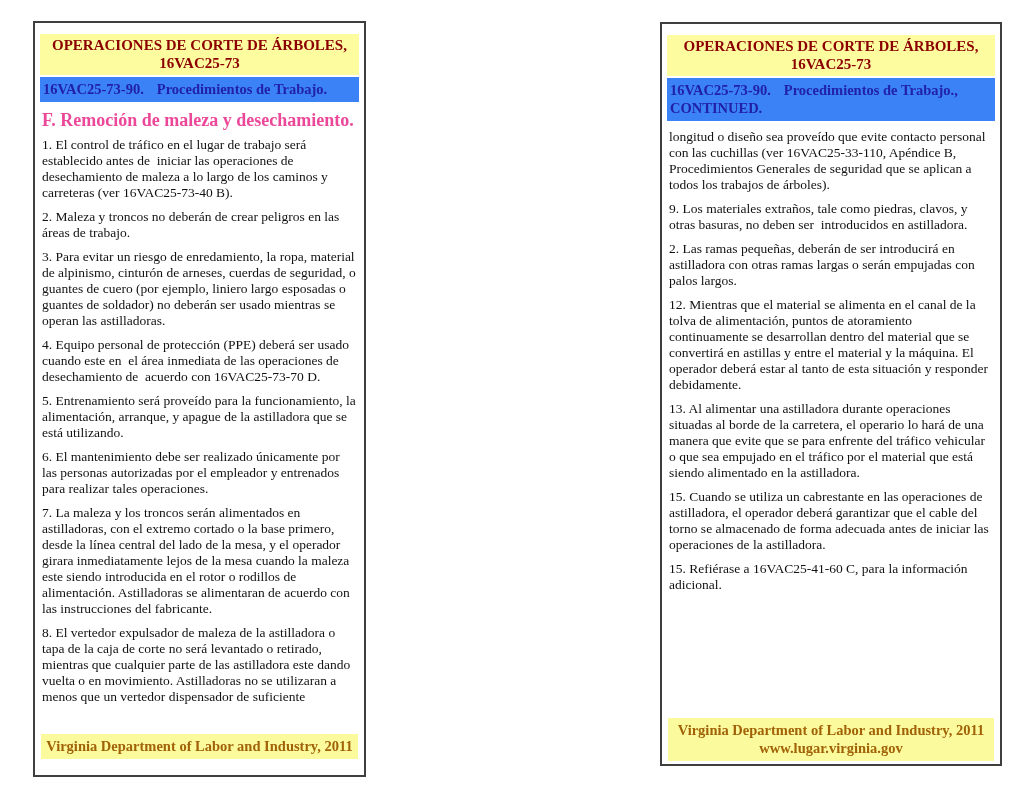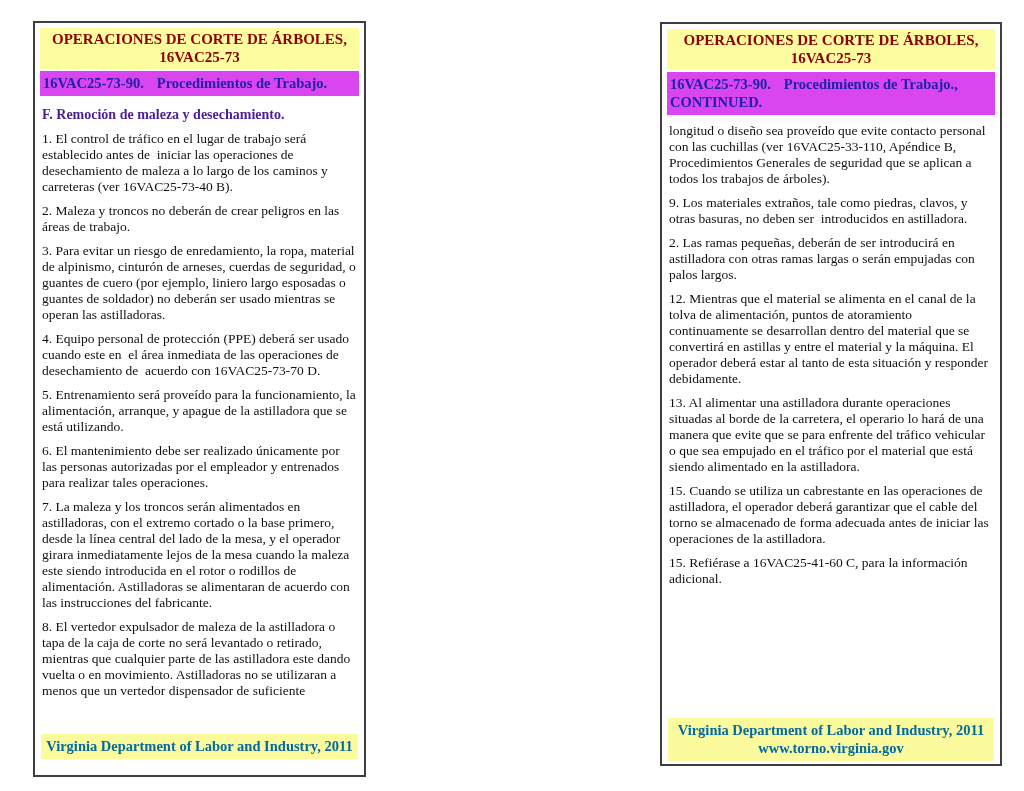--- a/index.html
+++ b/index.html
@@ -12,66 +12,66 @@
     width: 1024px;
     height: 791px;
     font-family: "Liberation Serif", serif;
     color: #111111;
   }
   .panel {
     position: absolute;
     box-sizing: border-box;
     border: 2px solid #3f3f3f;
     background: #ffffff;
-    padding: 4px 5px;
+    padding: 10px 5px;
     overflow: hidden;
   }
   .panel-left  { left: 33px;  top: 21px; width: 333px; height: 756px; }
   .panel-right { left: 660px; top: 22px; width: 342px; height: 744px; }
 
   .band-yellow {
     background: #fdfc9f;
     color: #8b0000;
     font-weight: bold;
     text-align: center;
     font-size: 15px;
     line-height: 18px;
     padding: 2px 2px 3px;
     margin-top: 1px;
   }
   .band-green {
-    background: #d946ef;
+    background: #3b82f6;
     color: #2121a8;
     font-weight: bold;
     font-size: 14.5px;
     line-height: 18px;
     padding: 3px 3px 4px;
     margin-top: 2px;
   }
   .sec-num { margin-right: 13px; }
 
   .subheading {
-    font-size: 14px;
+    font-size: 18px;
     font-weight: bold;
-    color: #4c1d95;
+    color: #ec4899;
     margin: 10px 2px 0;
     line-height: 17px;
   }
   .para {
     font-size: 13.5px;
     line-height: 16px;
     margin: 8px 2px 0;
     white-space: pre-wrap;
   }
   .footer-band {
     position: absolute;
     left: 6px;
     right: 6px;
     background: #fbfb9e;
-    color: #0369a1;
+    color: #a16207;
     font-weight: bold;
     font-size: 14.5px;
     line-height: 18px;
     text-align: center;
     padding: 3px 0 4px;
   }
   .panel-left  .footer-band { bottom: 16px; }
   .panel-right .footer-band { bottom: 3px; }
 </style>
 </head>
@@ -109,15 +109,15 @@
   </div>
   <p class="para">longitud o diseño sea proveído que evite contacto personal con las cuchillas (ver 16VAC25-33-110, Apéndice B, Procedimientos Generales de seguridad que se aplican a todos los trabajos de árboles).</p>
   <p class="para">9. Los materiales extraños, tale como piedras, clavos, y otras basuras, no deben ser  introducidos en astilladora.</p>
   <p class="para">2. Las ramas pequeñas, deberán de ser introducirá en astilladora con otras ramas largas o serán empujadas con palos largos.</p>
   <p class="para">12. Mientras que el material se alimenta en el canal de la tolva de alimentación, puntos de atoramiento continuamente se desarrollan dentro del material que se convertirá en astillas y entre el material y la máquina. El operador deberá estar al tanto de esta situación y responder debidamente.</p>
   <p class="para">13. Al alimentar una astilladora durante operaciones situadas al borde de la carretera, el operario lo hará de una manera que evite que se para enfrente del tráfico vehicular o que sea empujado en el tráfico por el material que está siendo alimentado en la astilladora.</p>
   <p class="para">15. Cuando se utiliza un cabrestante en las operaciones de astilladora, el operador deberá garantizar que el cable del torno se almacenado de forma adecuada antes de iniciar las operaciones de la astilladora.</p>
   <p class="para">15. Refiérase a 16VAC25-41-60 C, para la información adicional.</p>
   <div class="footer-band">
     <div>Virginia Department of Labor and Industry, 2011</div>
-    <div>www.torno.virginia.gov</div>
+    <div>www.lugar.virginia.gov</div>
   </div>
 </section>
 
 </body></html>

